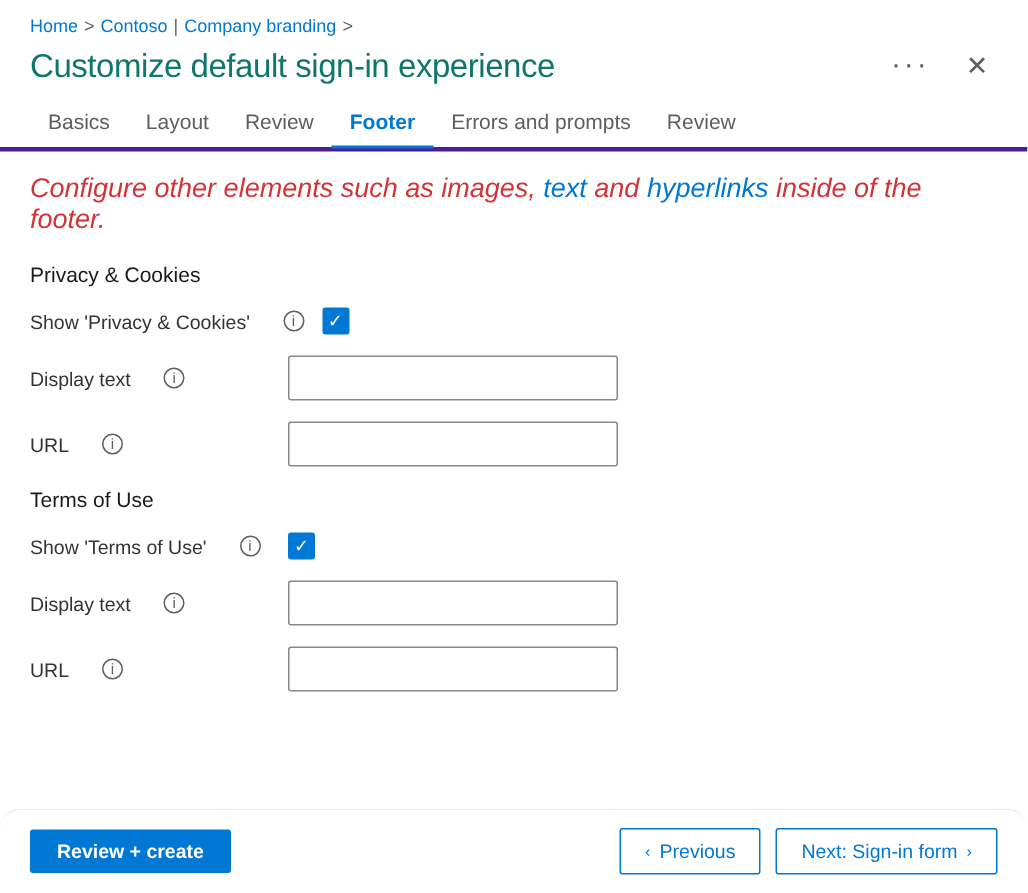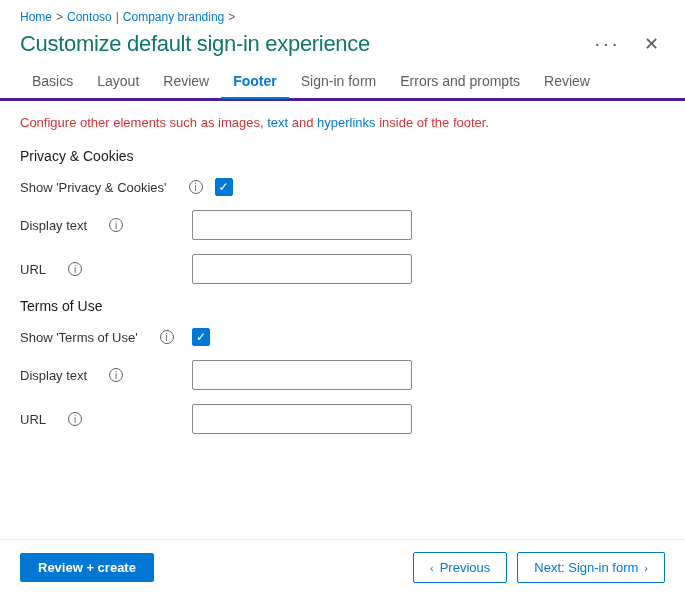--- a/index.html
+++ b/index.html
@@ -90,23 +90,24 @@
       color: #0078d4;
       border-bottom: 2px solid #0078d4;
       font-weight: 600;
     }
     .content {
       padding: 14px 20px 0 20px;
       flex: 1;
       overflow-y: auto;
     }
     .info-text {
-      font-size: 13px;
+      font-size: 18px;
       color: #d13438;
       margin-bottom: 18px;
+      font-style: italic;
     }
     .info-text a {
       color: #0078d4;
       text-decoration: none;
     }
     .section-title {
       font-size: 14px;
       font-weight: 400;
       color: #1a1a1a;
       margin-bottom: 14px;
@@ -169,20 +170,21 @@
     .section-divider {
       margin: 6px 0 14px 0;
     }
     .footer-bar {
       border-top: 1px solid #edebe9;
       padding: 12px 20px;
       display: flex;
       align-items: center;
       justify-content: space-between;
       background: #fff;
+      border-radius: 14px;
     }
     .btn-primary {
       background: #0078d4;
       color: #fff;
       border: none;
       border-radius: 2px;
       padding: 7px 18px;
       font-size: 13px;
       font-weight: 600;
       cursor: pointer;
@@ -229,21 +231,20 @@
       <button class="ellipsis-btn">···</button>
       <button class="close-btn">✕</button>
     </div>
   </div>
 
   <div class="tabs">
     <div class="tab">Basics</div>
     <div class="tab">Layout</div>
     <div class="tab">Review</div>
     <div class="tab active">Footer</div>
-    <div class="tab">Sign-in form</div>
     <div class="tab">Errors and prompts</div>
     <div class="tab">Review</div>
   </div>
 
   <div class="content">
 
     <p class="info-text">
       <span>Configure other elements such as images, </span>
       <a>text</a>
       <span> and </span>

